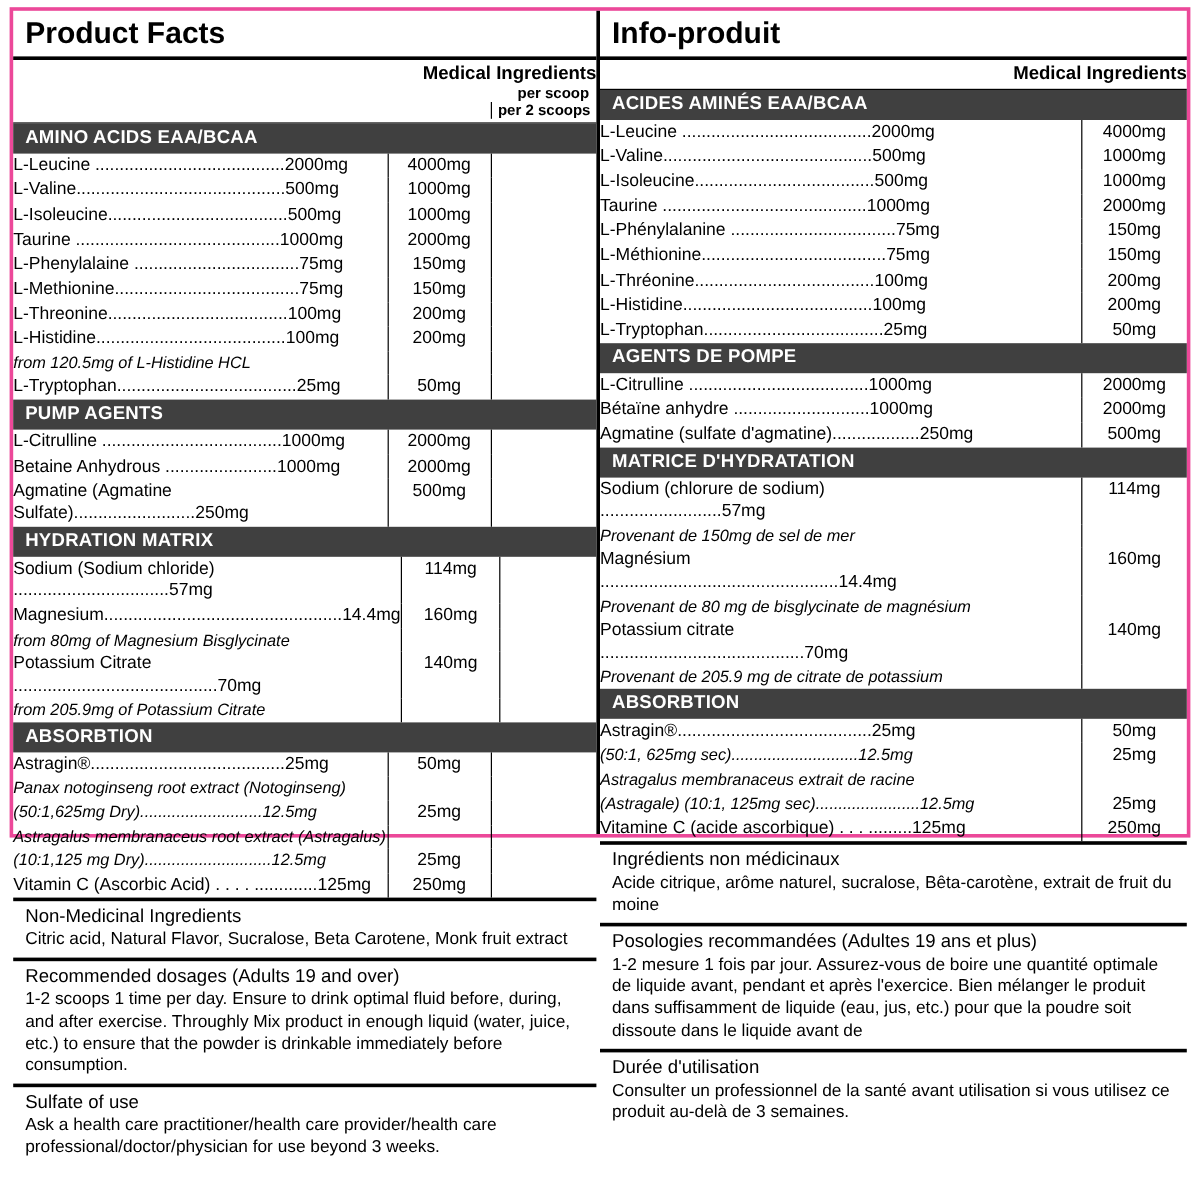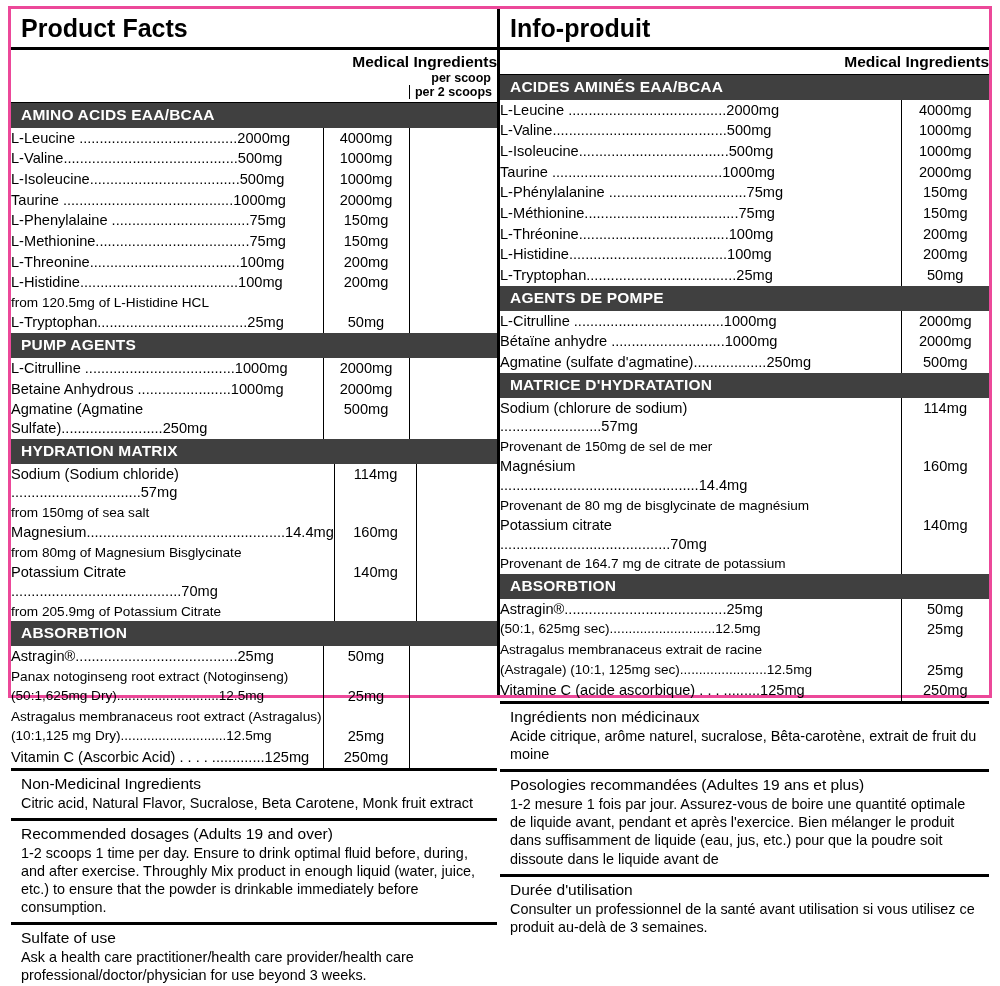--- a/index.html
+++ b/index.html
@@ -71,21 +71,21 @@
   td.v1 {
     width:86px; text-align:center;
     border-left:1.5px solid #000;
   }
   td.v2 {
     width:88px; text-align:center;
     border-left:1.5px solid #000;
   }
   .left-col td.v1 { width:86px; }
   .noborder { border-left:none !important; }
-  .ital { font-size:13.6px; }
+  .ital { font-style:italic; font-size:13.6px; }
 
   .block {
     padding:4px 10px 6px 10px;
   }
   .block h4 {
     margin:0 0 1px 0;
     font-size:15.5px;
     font-weight:normal;
   }
   .block p {
@@ -189,25 +189,20 @@
 
     <div class="section-band">HYDRATION MATRIX</div>
     <table class="rows">
       <tbody>
           <tr>
             <td class="nm">Sodium (Sodium chloride) ................................57mg</td>
             <td class="v1">114mg</td>
             <td class="v2"></td>
           </tr>
       <tr>
-            <td class="nm ital">from 150mg of sea salt</td>
-            <td class="v1"></td>
-            <td class="v2"></td>
-          </tr>
-      <tr>
             <td class="nm">Magnesium.................................................14.4mg</td>
             <td class="v1">160mg</td>
             <td class="v2"></td>
           </tr>
       <tr>
             <td class="nm ital">from 80mg of Magnesium Bisglycinate</td>
             <td class="v1"></td>
             <td class="v2"></td>
           </tr>
       <tr>
@@ -379,21 +374,21 @@
       <tr>
             <td class="nm ital" colspan="2">Provenant de 80 mg de bisglycinate de magnésium</td>
             <td class="v2"></td>
           </tr>
       <tr>
             <td class="nm">Potassium citrate ..........................................70mg</td>
             <td class="v1 noborder"></td>
             <td class="v2">140mg</td>
           </tr>
       <tr>
-            <td class="nm ital" colspan="2">Provenant de 164.7 mg de citrate de potassium</td>
+            <td class="nm ital" colspan="2">Provenant de 205.9 mg de citrate de potassium</td>
             <td class="v2"></td>
           </tr>
     </tbody>
       </table>
 
     <div class="section-band">ABSORBTION</div>
     <table class="rows">
       <tbody>
           <tr>
             <td class="nm">Astragin®........................................25mg</td>

